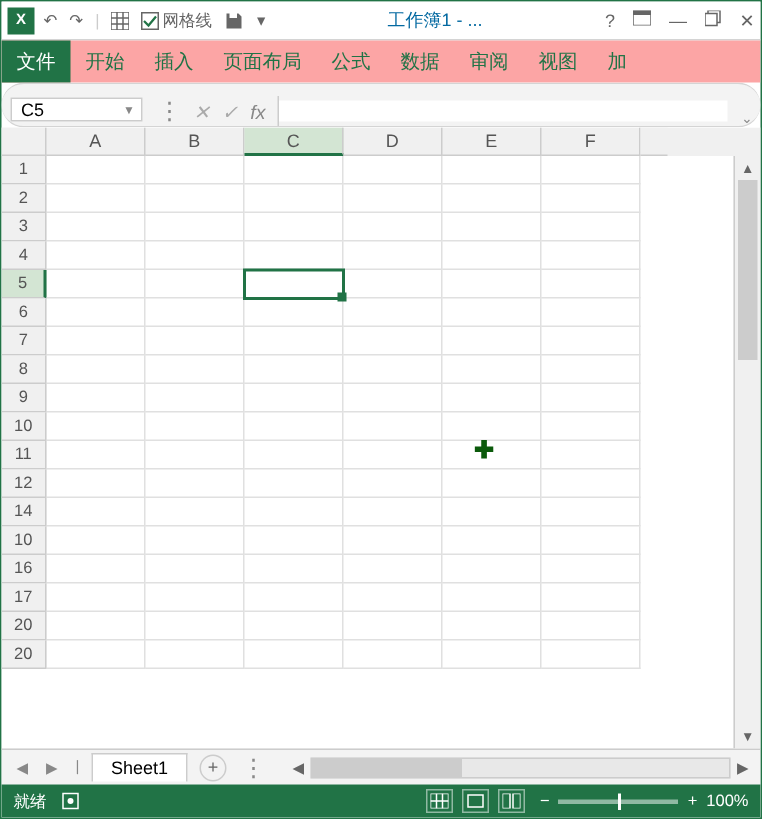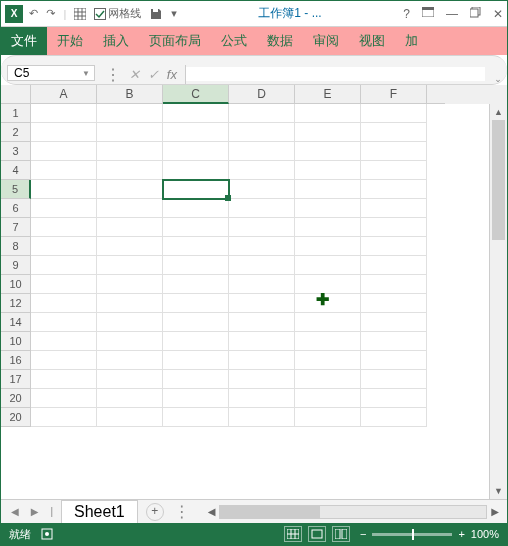--- a/index.html
+++ b/index.html
@@ -48,21 +48,21 @@
   .vscroll { width: 18px; background: #f0f0f0; border-left: 1px solid #ccc; display: flex; flex-direction: column; }
   .vscroll-btn { height: 16px; text-align: center; font-size: 9px; color: #666; line-height: 16px; }
   .vscroll-track { flex: 1; position: relative; }
   .vscroll-thumb { position: absolute; top: 0; left: 2px; right: 2px; height: 120px; background: #ccc; }
   
   .cursor-plus { position: absolute; color: #0b5a0b; font-size: 16px; font-weight: bold; pointer-events: none; }
   
   
   .sheettabs { height: 24px; background: #f3f3f3; border-top: 1px solid #ccc; display: flex; align-items: center; padding: 0 6px; gap: 4px; }
   .sheet-nav { font-size: 10px; color: #888; padding: 0 4px; }
-  .sheet-tab { padding: 2px 12px; font-size: 16px; background: #fff; border: 1px solid #ccc; border-bottom: none; }
+  .sheet-tab { padding: 2px 12px; font-size: 12px; background: #fff; border: 1px solid #ccc; border-bottom: none; }
   .sheet-add { width: 18px; height: 18px; border: 1px solid #ccc; border-radius: 50%; text-align: center; line-height: 15px; font-size: 12px; color: #666; margin-left: 4px; }
   .hscroll { flex: 1; display: flex; align-items: center; margin-left: 12px; }
   .hscroll-btn { font-size: 10px; color: #666; padding: 0 2px; }
   .hscroll-track { flex: 1; height: 14px; background: #e8e8e8; border: 1px solid #ccc; margin: 0 2px; position: relative; }
   .hscroll-thumb { position: absolute; left: 0; top: 0; bottom: 0; width: 100px; background: #ccc; }
   
   
   .statusbar { height: 22px; background: #217346; color: #fff; display: flex; align-items: center; padding: 0 8px; font-size: 11px; gap: 10px; }
   .status-text { flex-shrink: 0; }
   .spacer { flex: 1; }
@@ -242,20 +242,29 @@
           <div class="rowh">9</div>
           <div class="cell"></div>
           <div class="cell"></div>
           <div class="cell"></div>
           <div class="cell"></div>
           <div class="cell"></div>
           <div class="cell"></div>
         </div>
         <div class="row">
           <div class="rowh">10</div>
+          <div class="cell"></div>
+          <div class="cell"></div>
+          <div class="cell"></div>
+          <div class="cell"></div>
+          <div class="cell"></div>
+          <div class="cell"></div>
+        </div>
+        <div class="row">
+          <div class="rowh">11</div>
           <div class="cell"></div>
           <div class="cell"></div>
           <div class="cell"></div>
           <div class="cell"></div>
           <div class="cell"></div>
           <div class="cell"></div>
         </div>
         <div class="row">
           <div class="rowh">12</div>
           <div class="cell"></div>

